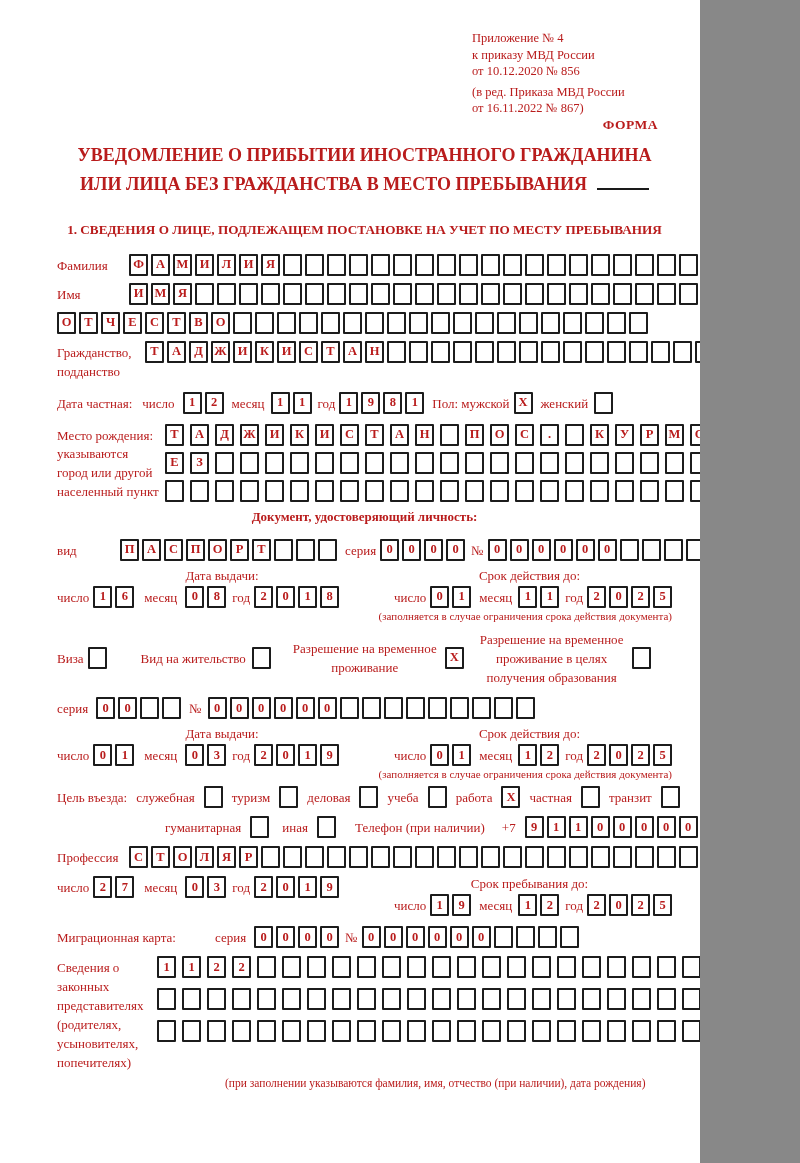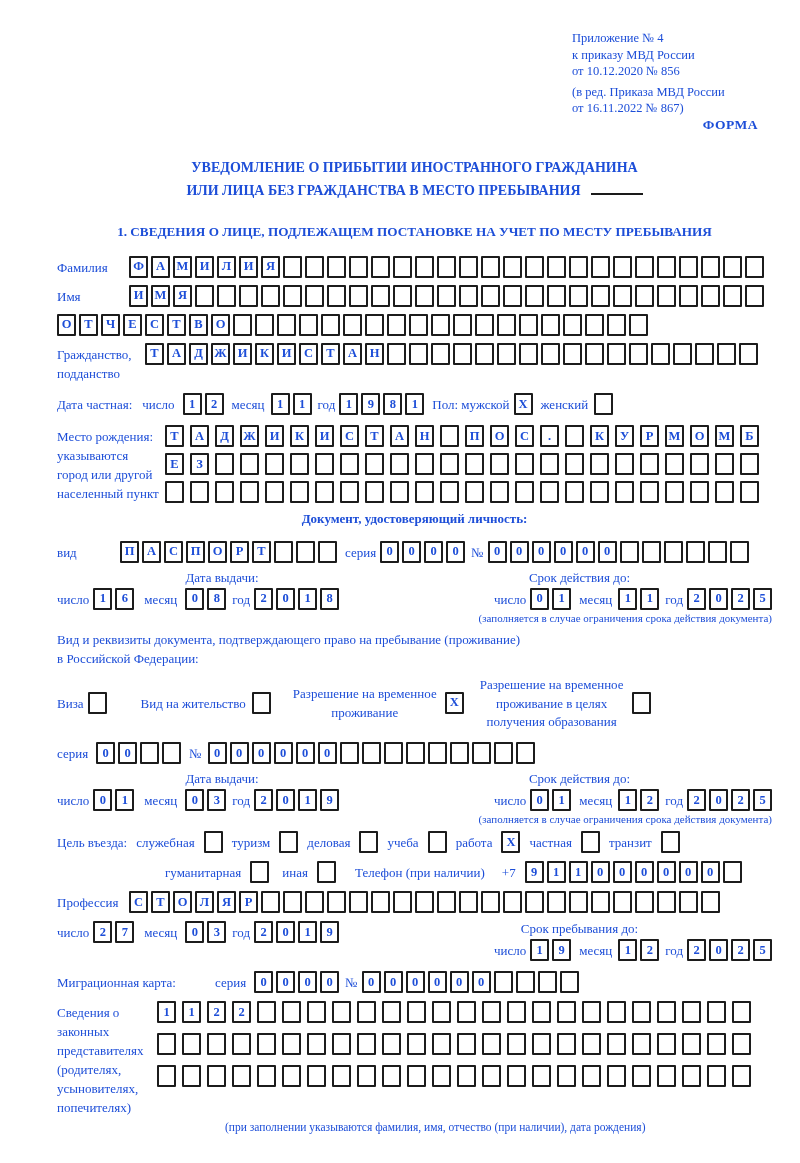--- a/index.html
+++ b/index.html
@@ -1,25 +1,25 @@
 <!DOCTYPE html>
 <html><head>
 <meta charset="utf-8">
 <style>
   html,body{margin:0;padding:0;background:#888;}
   .page{
-    width:800px;height:1163px;background:#ffffff;color:#1d4ed8;
+    width:700px;height:1163px;background:#ffffff;color:#b91c1c;
     font-family:"Liberation Serif","DejaVu Serif",serif;font-size:13px;
     box-sizing:border-box;padding:30px 28px 16px 57px;position:relative;overflow:hidden;
   }
   .hdr-wrap{display:flex;justify-content:flex-end;}
   .hdr{width:200px;font-size:12.5px;line-height:1.32;}
   .hdr .gap{height:4px;}
   .forma{text-align:right;font-weight:bold;font-size:13.5px;margin-top:0;padding-right:14px;letter-spacing:.5px;}
-  .title{margin-top:23px;text-align:center;font-weight:bold;font-size:14px;line-height:1.65;}
+  .title{margin-top:8px;text-align:center;font-weight:bold;font-size:18px;line-height:1.65;}
   .blank-line{display:inline-block;width:52px;border-bottom:2px solid #1a1a1a;height:11px;margin-left:10px;}
   .sec-head{margin-top:22px;margin-bottom:16px;font-weight:bold;font-size:13.2px;text-align:center;white-space:nowrap;}
   .row{display:flex;align-items:flex-start;margin-bottom:7px;}
   .lab{flex:none;padding-top:3px;line-height:1.45;}
   .w72{width:72px;}.w108{width:108px;}.w88{width:88px;}.w100{width:100px;}.w150{width:150px;}
   .cells{display:inline-flex;gap:3px;flex:none;}
   .cells.wide{gap:6px;}
   .cell{
     box-sizing:border-box;width:19px;height:22px;border:2px solid #1c1c1c;border-radius:1px;
     display:inline-flex;align-items:center;justify-content:center;
@@ -406,24 +406,20 @@
             <span class="cell">2</span>
             <span class="cell">0</span>
             <span class="cell">2</span>
             <span class="cell">5</span>
           </span>
       </div>
     </div>
   </div>
   <div class="note">(заполняется в случае ограничения срока действия документа)</div>
 
-  <div class="plain">
-    <div>Вид и реквизиты документа, подтверждающего право на пребывание (проживание)</div>
-    <div>в Российской Федерации:</div>
-  </div>
 
   <div class="permit-row">
     <div class="lab mr4">Виза</div>
     <span class="cells chk">
         <span class="cell"></span>
       </span>
     <div class="lab mr6" style="margin-left:34px;">Вид на жительство</div>
     <span class="cells chk">
         <span class="cell"></span>
       </span>

